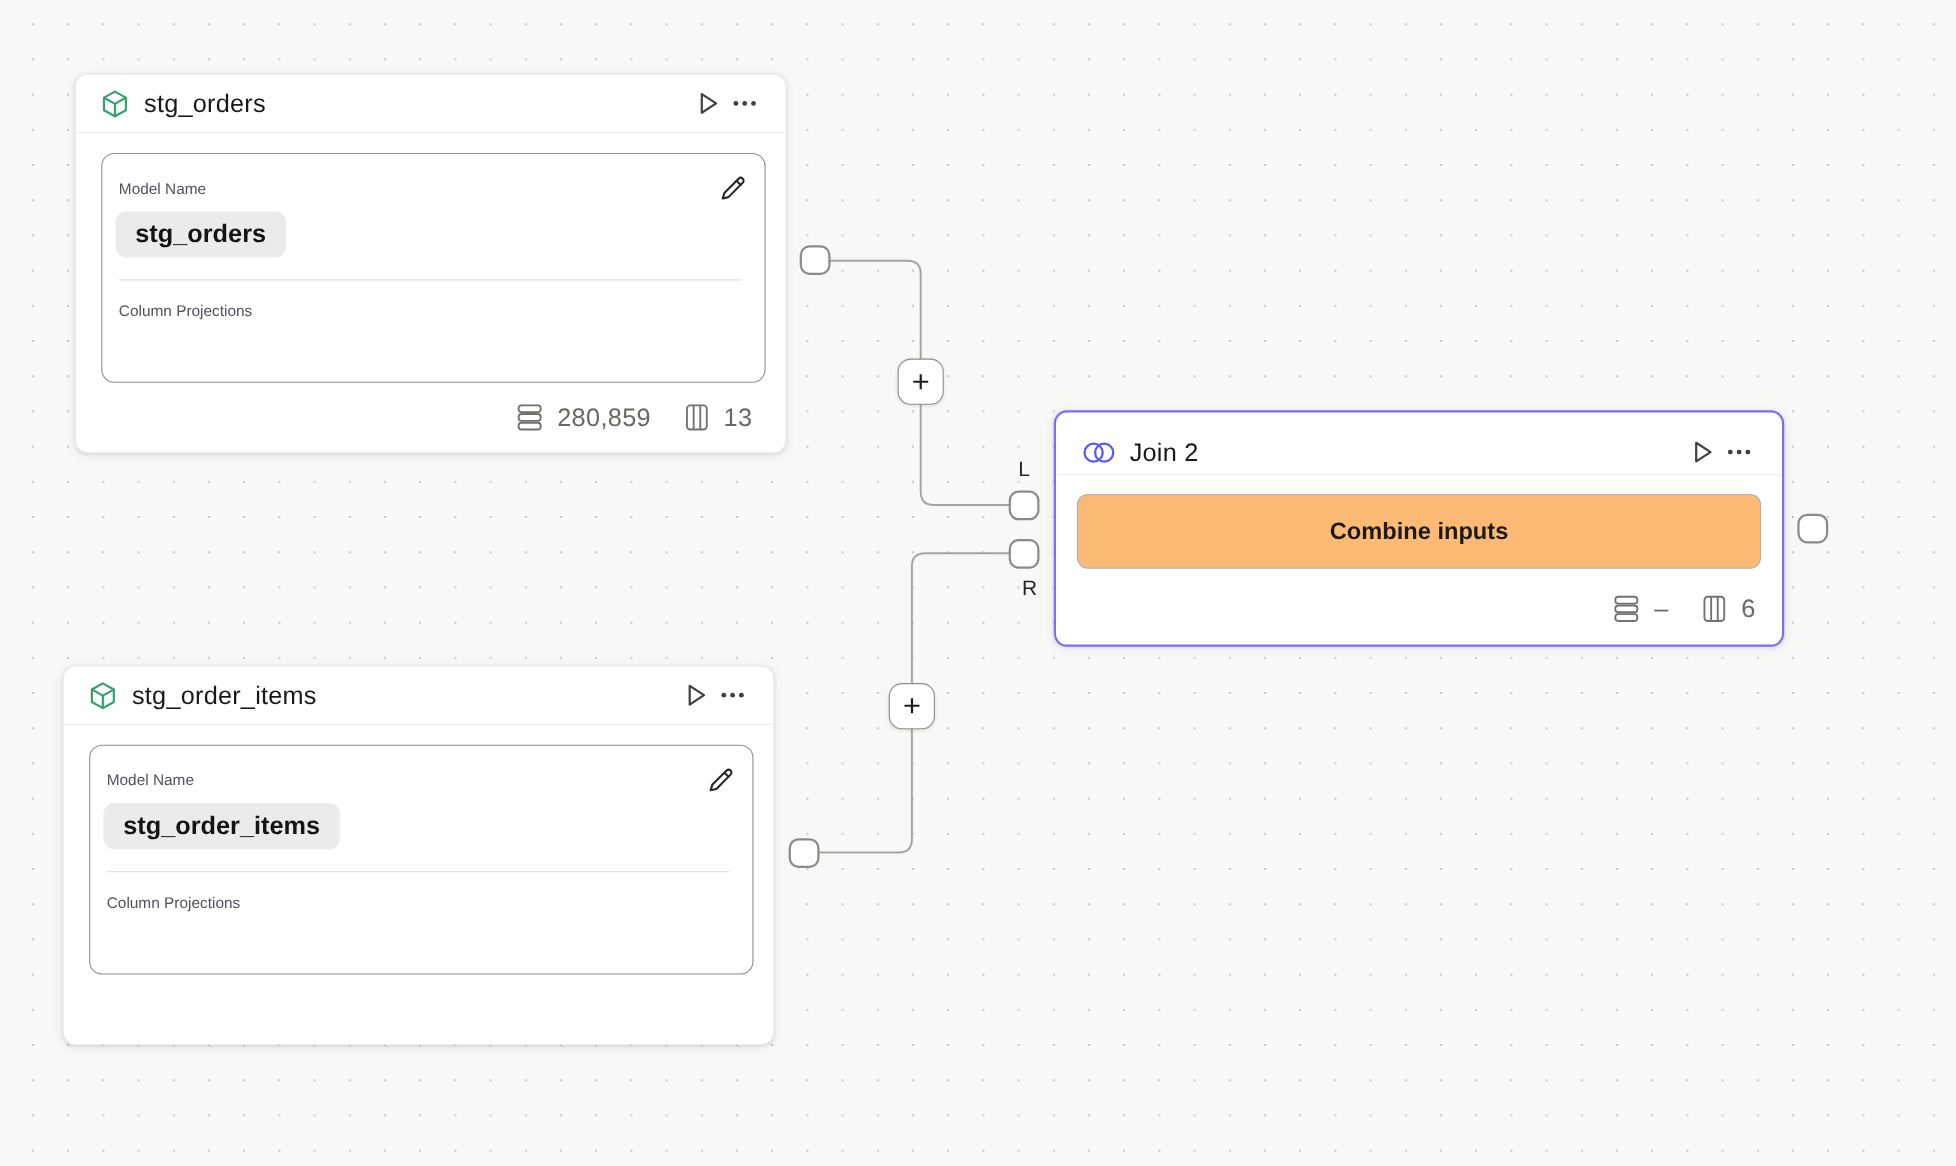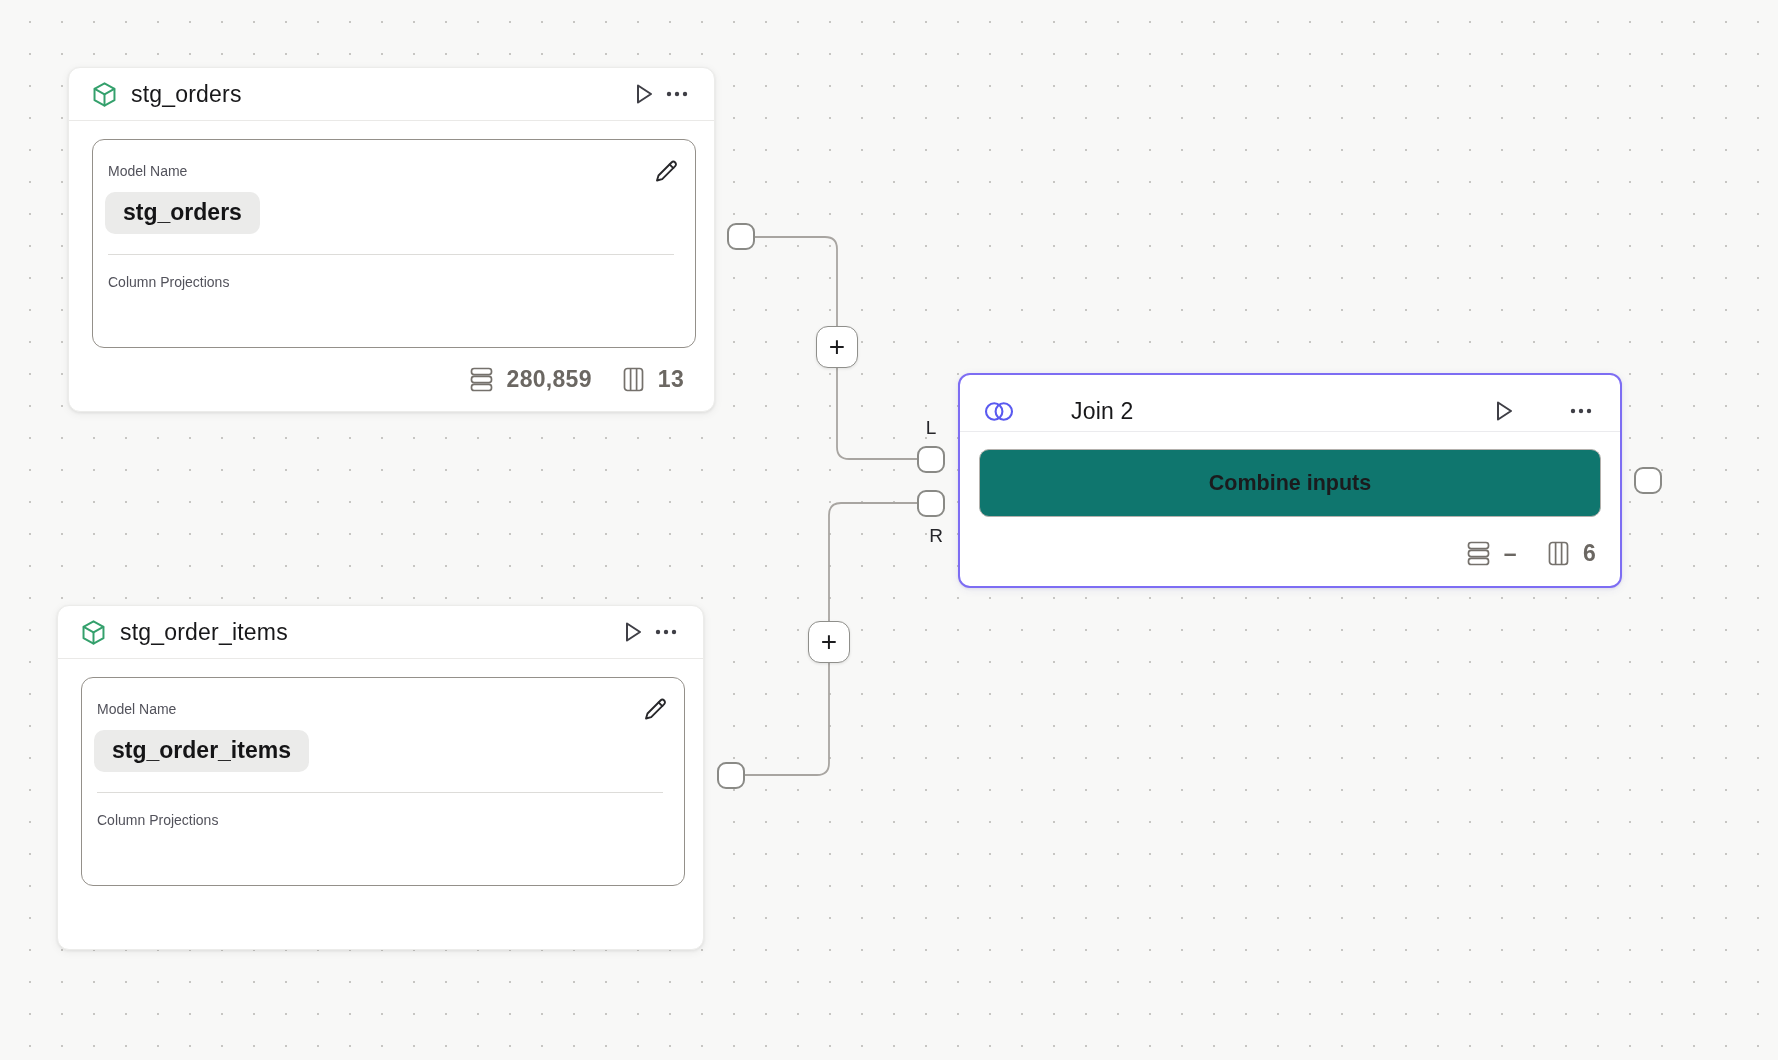--- a/index.html
+++ b/index.html
@@ -60,36 +60,36 @@
   .inner-divider {
     height: 1px; background: #dddcd9; border: none;
     margin: 20px 1px 19px 1px;
   }
   .pencil-btn { position: absolute; top: 14px; right: 12px; }
 
   .node-footer {
     position: absolute; left: 0; right: 0; bottom: 0; height: 64px;
     display: flex; align-items: center; justify-content: flex-end;
     padding-right: 30px;
-    color: #6b6762; font-size: 23px; font-weight: bold;
+    color: #6b6762; font-size: 23px;
   }
   .stat-icon { display: flex; }
   .stat-val { margin: 0 0 0 13px; letter-spacing: .3px; }
   .stat-gap { width: 30px; }
 
   
   #node-join {
     left: 958px; top: 373px; width: 664px; height: 215px;
     border: 2px solid #7d6df3;
     box-shadow: 0 1px 3px rgba(60,50,150,.10), 0 2px 10px rgba(60,50,150,.07);
   }
-  #node-join .node-header { height: 57px; padding: 16px 22px 0 24px; border-bottom: 1px solid #ebebee; gap: 44px; }
+  #node-join .node-header { height: 57px; padding: 16px 22px 0 24px; border-bottom: 1px solid #ebebee; }
   .combine-btn {
     position: absolute; left: 19px; right: 19px; top: 74px; height: 68px;
-    background: #0f766e; border: 1.5px solid #b3b0ac; border-radius: 10px;
+    background: #fdba74; border: 1.5px solid #b3b0ac; border-radius: 10px;
     font-family: "Liberation Sans", sans-serif;
     font-size: 21.5px; font-weight: 600; color: #1b1b1d;
     cursor: pointer;
   }
   #node-join .node-footer { height: 66px; padding-right: 24px; }
 
   
   .port {
     position: absolute; width: 28px; height: 27px;
     background: #fff; border: 2px solid #8a8a86; border-radius: 9px;

